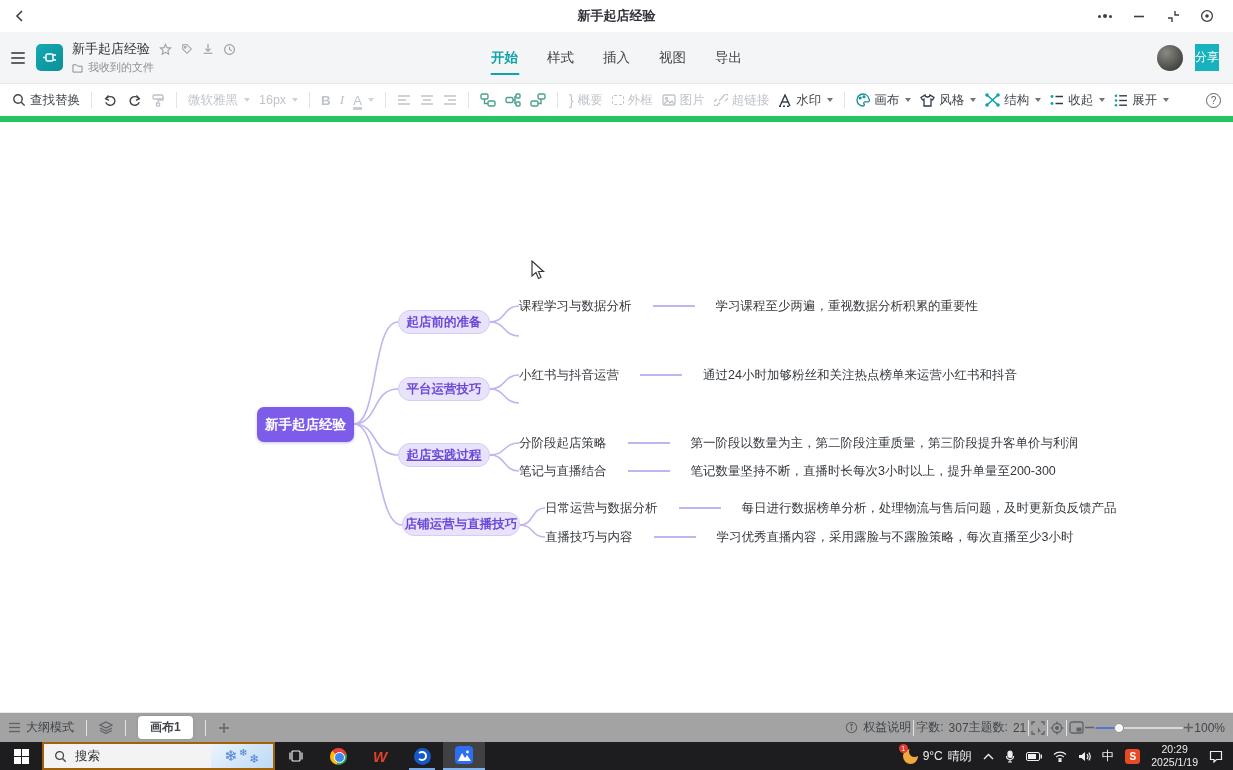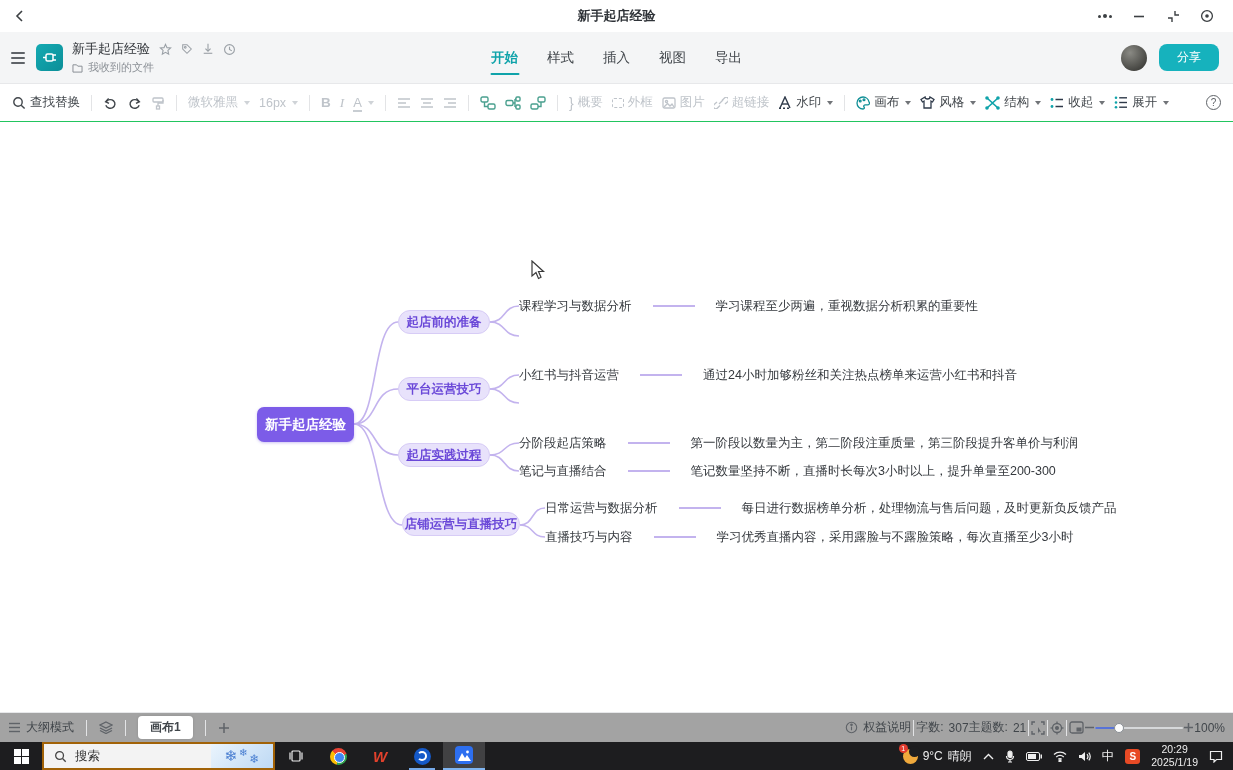--- a/index.html
+++ b/index.html
@@ -29,25 +29,25 @@
   .doc-row1 { display:flex; align-items:center; gap:9px; }
   .doc-title { font-size:13px; color:#2f3338; }
   .doc-ico { color:#9aa0a6; display:flex; cursor:pointer; }
   .doc-row2 { display:flex; align-items:center; gap:5px; font-size:11px; color:#8b9096; }
   .tabs { position:absolute; left:50%; transform:translateX(-50%); display:flex; gap:27px; height:100%; align-items:center; }
   .tab { font-size:13.5px; color:#41464b; cursor:pointer; position:relative; padding:4px 1px; }
   .tab.active { color:#0fa3aa; font-weight:bold; }
   .tab.active::after { content:""; position:absolute; left:0; right:0; bottom:-4px; height:2px; background:#0fa3aa; border-radius:1px; }
   .menubar-right { margin-left:auto; display:flex; align-items:center; gap:12px; padding-right:14px; }
   .avatar { width:26px; height:26px; border-radius:50%; background:radial-gradient(circle at 35% 30%,#8a8a84,#2b2b28); cursor:pointer; }
-  .share-btn { background:#16b2bd; color:#fff; font-size:12px; padding:5px 18px; border-radius:8px; cursor:pointer; }
+  .share-btn { background:#16b2bd; color:#fff; font-size:12px; padding:5px 0; border-radius:0; cursor:pointer; }
 
   
   .toolbar { position:absolute; left:0; top:84px; width:100%; height:38px; background:#fff;
-             border-bottom:1px solid #22c55e; display:flex; align-items:center; padding:0 12px; gap:9px; font-size:12.5px; }
+             border-bottom:6px solid #22c55e; display:flex; align-items:center; padding:0 12px; gap:9px; font-size:12.5px; }
   .tbtn { display:flex; align-items:center; gap:4px; cursor:pointer; color:#41464b; white-space:nowrap; }
   .tbtn svg { display:block; }
   .tbtn.disabled { color:#bfc4ca; }
   .sep { width:1px; height:16px; background:#e3e4e6; margin:0 2px; }
   .caret { width:0; height:0; border-left:3.5px solid transparent; border-right:3.5px solid transparent;
            border-top:4px solid currentColor; margin-left:2px; opacity:.75; }
   .boldg { font-weight:bold; font-size:13.5px; }
   .italg { font-style:italic; font-family:"Liberation Serif",serif; font-size:13.5px; }
   .fontA { position:relative; font-size:13px; }
   .fontA::after { content:""; position:absolute; left:0; right:0; bottom:-2px; height:2.5px; background:#c8cdd2; }

